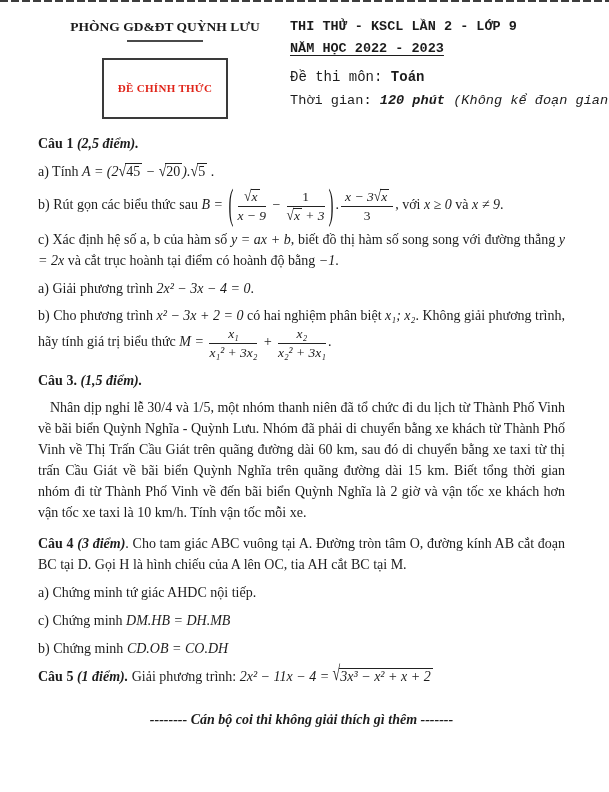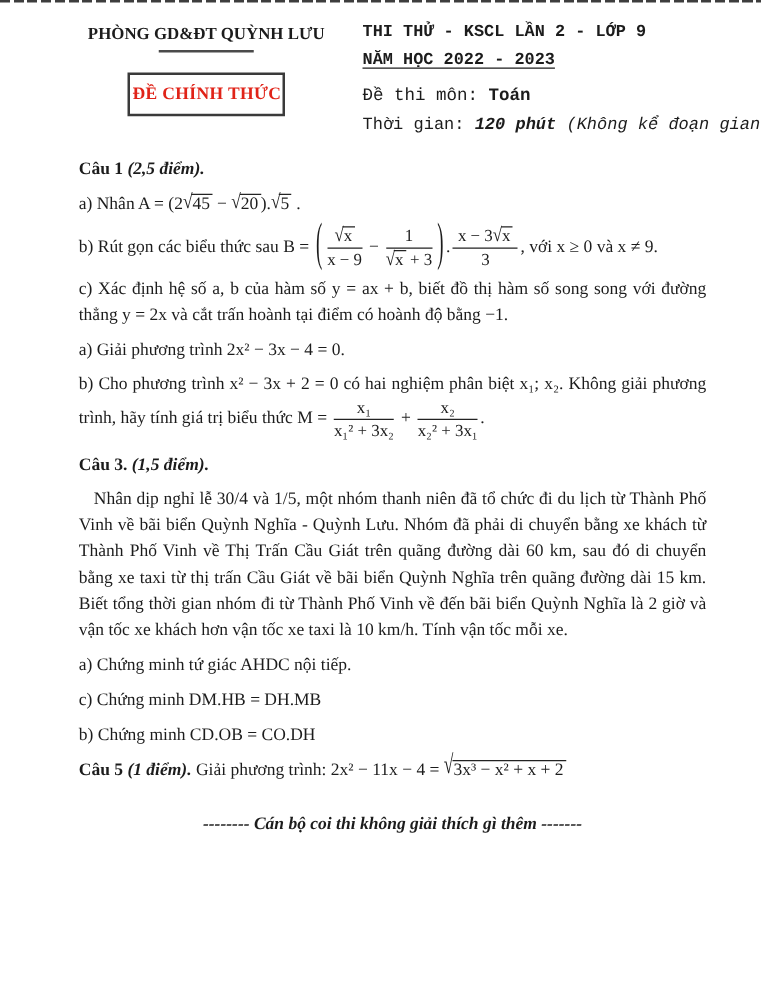--- a/index.html
+++ b/index.html
@@ -8,39 +8,39 @@
        font-size:14px;line-height:21px;color:#1c1c1c;}
   .page{position:relative;width:609px;height:621px;background:#fff;}
   .top-dash{position:absolute;top:0;left:0;width:100%;height:2px;
        background:repeating-linear-gradient(90deg,#3d3d3d 0 8px,transparent 8px 11px);}
   
   .header{display:flex;padding:16px 44px 0 40px;}
   .h-left{width:250px;text-align:center;flex:0 0 auto;}
   .dept{font-weight:bold;font-size:13.5px;white-space:nowrap;}
   .dept-rule{width:76px;height:2px;background:#4a4a4a;margin:3px auto 0;}
   .stamp{margin:16px auto 0;width:118px;border:2px solid #3a3a3a;
-         padding:5px 2px;color:#e02318;font-weight:bold;font-size:14px;
+         padding:18px 2px;color:#e02318;font-weight:bold;font-size:11px;
          letter-spacing:.3px;white-space:nowrap;}
   .h-right{flex:1;text-align:left;font-family:Liberation Mono, monospace;}
   .exam-title{font-weight:bold;font-size:13.5px;white-space:nowrap;}
   .school-year{display:inline-block;font-weight:bold;font-size:13.5px;
          text-decoration:underline;text-underline-offset:3px;margin-top:1px;}
   .subject-line{margin-top:8px;font-size:14px;}
   .time-line{margin-top:2px;font-size:13.6px;white-space:nowrap;}
   .b{font-weight:bold;} .it{font-style:italic;}
   
-  .content{padding:4px 44px 0 63px;}
+  .content{padding:4px 44px 0 38px;}
   p{margin:0;}
   .qhead{margin-top:10px;}
   .qline{margin-top:7px;}
   .qpar{margin-top:6px;text-align:justify;}
   .indent{text-indent:12px;}
   .qt{font-weight:bold;}
   .qp{font-weight:bold;font-style:italic;}
-  .mi{}
+  .mi{font-style:italic;}
   
   .sq{white-space:nowrap;display:inline-block;text-align:center;}
   .rs{display:inline-block;transform:scaleY(1.15);transform-origin:50% 78%;margin-right:-1px;}
   .rr{display:inline-block;border-top:1.2px solid #222;line-height:1.1;padding:0 2px 0 1px;}
   .rsbig{display:inline-block;transform:scaleY(1.5);transform-origin:50% 82%;margin-right:-1px;}
   
   .frac{display:inline-flex;flex-direction:column;text-align:center;
         vertical-align:middle;line-height:1.15;padding:0 2px;font-size:13.5px;}
   .fn{padding:0 4px 1px;border-bottom:1.2px solid #222;}
   .fd{padding-top:1px;}
@@ -67,50 +67,51 @@
       <div><span class="school-year">NĂM HỌC 2022 - 2023</span></div>
       <div class="subject-line"><span>Đề thi môn: </span><span class="b">Toán</span></div>
       <div class="time-line"><span>Thời gian: </span><span class="b it">120 phút</span><span class="it"> (Không kể đoạn gian giao đề)</span></div>
     </div>
   </div>
 
   <div class="content">
 
     <p class="qhead"><span class="qt">Câu 1</span><span class="qp"> (2,5 điểm).</span></p>
 
-    <p class="qline"><span>a) Nhân </span><span class="mi">A = (2</span><span class="sq"><span class="rs">√</span><span class="rr">45</span></span><span class="mi"> − </span><span class="sq"><span class="rs">√</span><span class="rr">20</span></span><span class="mi">).</span><span class="sq"><span class="rs">√</span><span class="rr">5</span></span><span> .</span></p>
+    <p class="qline"><span>a) Tính </span><span class="mi">A = (2</span><span class="sq"><span class="rs">√</span><span class="rr">45</span></span><span class="mi"> − </span><span class="sq"><span class="rs">√</span><span class="rr">20</span></span><span class="mi">).</span><span class="sq"><span class="rs">√</span><span class="rr">5</span></span><span> .</span></p>
 
     <p class="qline mathline"><span>b) Rút gọn các biểu thức sau </span><span class="mi">B = </span><span class="bigp">(</span><span class="frac">
           <span class="fn"><span class="sq"><span class="rs">√</span><span class="rr mi">x</span></span></span>
           <span class="fd mi">x − 9</span>
         </span><span class="mi"> − </span><span class="frac">
           <span class="fn">1</span>
           <span class="fd"><span class="sq"><span class="rs">√</span><span class="rr mi">x</span></span><span class="mi"> + 3</span></span>
         </span><span class="bigp">)</span><span>.</span><span class="frac">
           <span class="fn"><span class="mi">x − 3</span><span class="sq"><span class="rs">√</span><span class="rr mi">x</span></span></span>
           <span class="fd">3</span>
         </span><span>, với </span><span class="mi">x ≥ 0</span><span> và </span><span class="mi">x ≠ 9</span><span>.</span></p>
 
-    <p class="qpar"><span>c) Xác định hệ số a, b của hàm số </span><span class="mi">y = ax + b</span><span>, biết đồ thị hàm số song song với đường thẳng </span><span class="mi">y = 2x</span><span> và cắt trấn hoành tại điểm có hoành độ bằng </span><span class="mi">−1</span><span>.</span></p>
+    <p class="qpar"><span>c) Xác định hệ số a, b của hàm số </span><span class="mi">y = ax + b</span><span>, biết đồ thị hàm số song song với đường thẳng </span><span class="mi">y = 2x</span><span> và cắt trục hoành tại điểm có hoành độ bằng </span><span class="mi">−1</span><span>.</span></p>
 
 
     <p class="qline"><span>a) Giải phương trình </span><span class="mi">2x² − 3x − 4 = 0</span><span>.</span></p>
 
     <p class="qpar"><span>b) Cho phương trình </span><span class="mi">x² − 3x + 2 = 0</span><span> có hai nghiệm phân biệt </span><span class="mi">x₁; x₂</span><span>. Không giải phương trình, hãy tính giá trị biểu thức </span><span class="mi">M = </span><span class="frac">
           <span class="fn mi">x₁</span>
           <span class="fd mi">x₁² + 3x₂</span>
         </span><span class="mi"> + </span><span class="frac">
           <span class="fn mi">x₂</span>
           <span class="fd mi">x₂² + 3x₁</span>
         </span><span>.</span></p>
 
     <p class="qhead"><span class="qt">Câu 3.</span><span class="qp"> (1,5 điểm).</span></p>
 
     <p class="qpar indent">Nhân dịp nghỉ lễ 30/4 và 1/5, một nhóm thanh niên đã tổ chức đi du lịch từ Thành Phố Vinh về bãi biển Quỳnh Nghĩa - Quỳnh Lưu. Nhóm đã phải di chuyển bằng xe khách từ Thành Phố Vinh về Thị Trấn Cầu Giát trên quãng đường dài 60 km, sau đó di chuyển bằng xe taxi từ thị trấn Cầu Giát về bãi biển Quỳnh Nghĩa trên quãng đường dài 15 km. Biết tổng thời gian nhóm đi từ Thành Phố Vinh về đến bãi biển Quỳnh Nghĩa là 2 giờ và vận tốc xe khách hơn vận tốc xe taxi là 10 km/h. Tính vận tốc mỗi xe.</p>
 
+    <p class="qpar" style="margin-top:10px;"><span class="qt">Câu 4</span><span class="qp"> (3 điểm)</span><span>. Cho tam giác ABC vuông tại A. Đường tròn tâm O, đường kính AB cắt đoạn BC tại D. Gọi H là hình chiếu của A lên OC, tia AH cắt BC tại M.</span></p>
 
     <p class="qline">a) Chứng minh tứ giác AHDC nội tiếp.</p>
 
     <p class="qline"><span>c) Chứng minh </span><span class="mi">DM.HB = DH.MB</span></p>
 
     <p class="qline"><span>b) Chứng minh </span><span class="mi">CD.OB = CO.DH</span></p>
 
     <p class="qline mathline" style=""><span class="qt">Câu 5</span><span class="qp"> (1 điểm).</span><span> Giải phương trình: </span><span class="mi">2x² − 11x − 4 = </span><span class="sq"><span class="rsbig">√</span><span class="rr mi">3x³ − x² + x + 2</span></span></p>
 
     <p class="footer">-------- Cán bộ coi thi không giải thích gì thêm -------</p>

